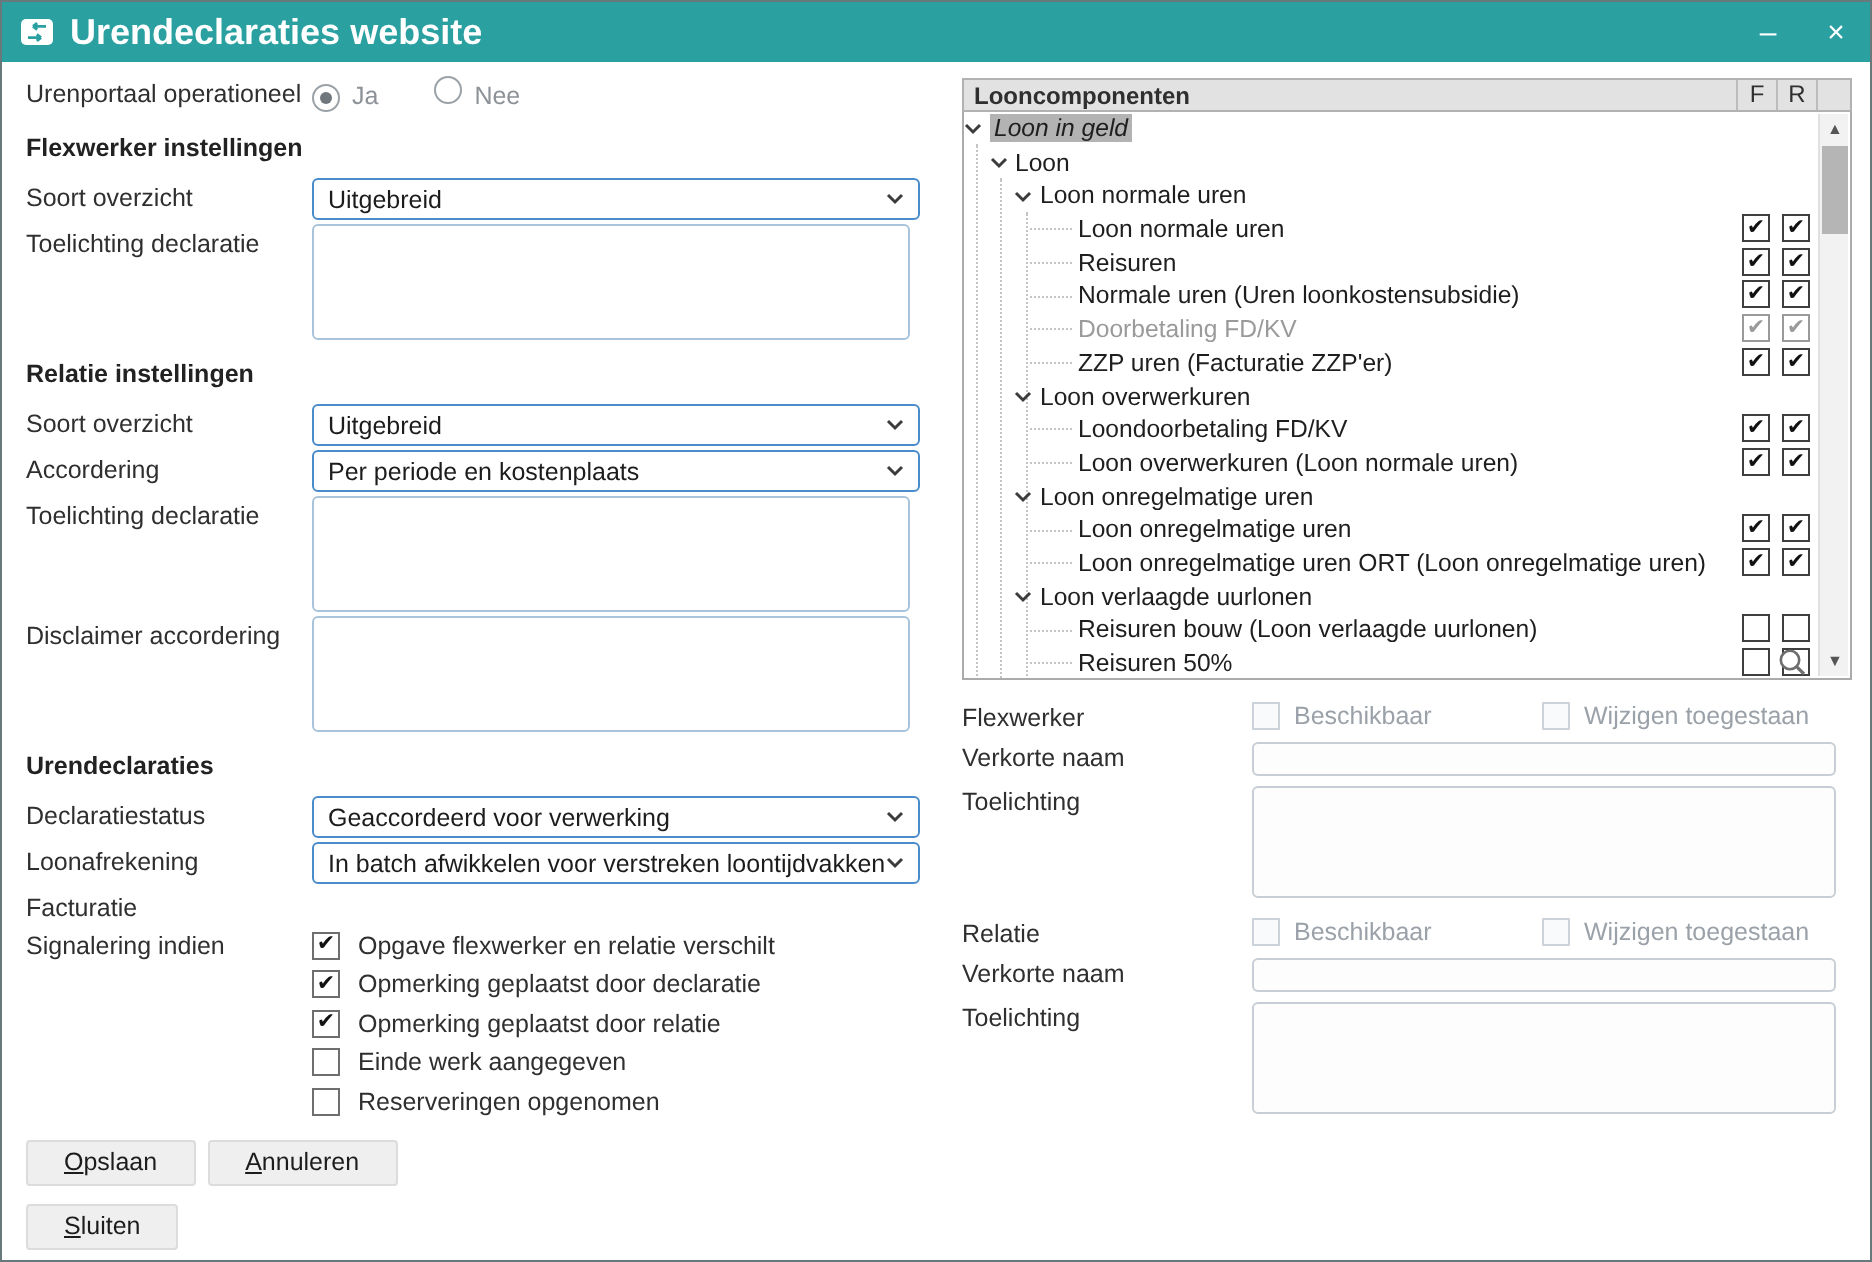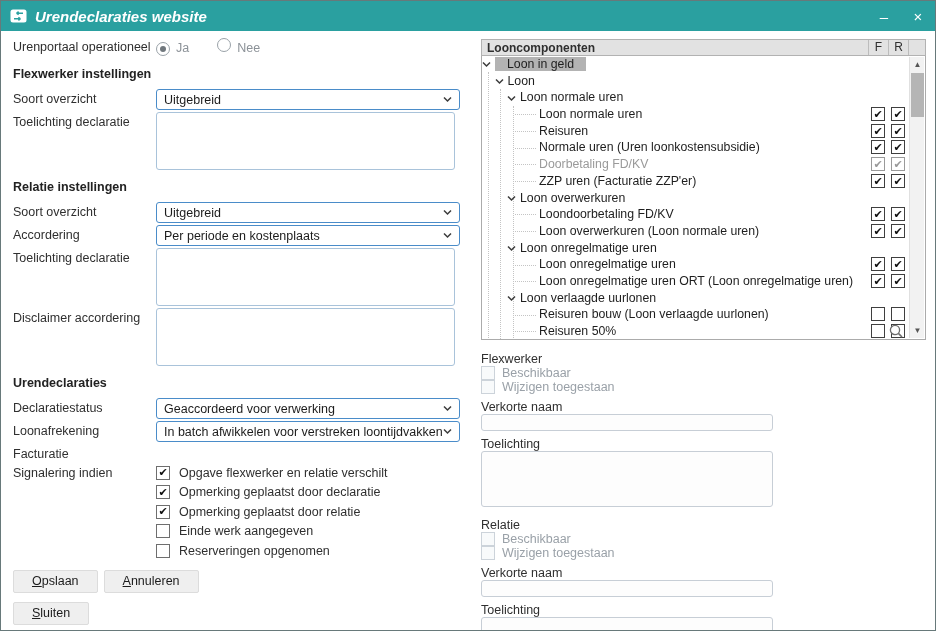--- a/index.html
+++ b/index.html
@@ -6,21 +6,21 @@
   html,body { background:#cfd4d4; }
   body { font-family:"Liberation Sans", sans-serif; }
   #window {
     position:relative; width:936px; height:631px; background:#ffffff;
     border:1px solid #67797a; overflow:hidden;
   }
   
   .titlebar { position:absolute; left:0; top:0; width:100%; height:30px;
     background:#2aa0a0; display:flex; align-items:center; color:#fff; }
   .titlebar .app-icon { margin-left:9px; width:17px; height:14px; }
-  .titlebar .t-title { margin-left:8px; font-size:15px; font-weight:bold;font-style:italic; }
+  .titlebar .t-title { margin-left:8px; font-size:18px; font-weight:bold; }
   .titlebar .win-btns { margin-left:auto; display:flex; align-items:center; }
   .win-btn { width:34px; height:30px; display:flex; align-items:center; justify-content:center;
     color:#fff; font-size:15px; cursor:default; }
   
   .left { position:absolute; left:12px; top:36px; width:458px; }
   .portal-row { display:flex; align-items:center; height:20px; margin-bottom:0; }
   .portal-row .p-label { width:143px; font-size:12.5px; color:#2f2f2f; }
   .radio { width:14px; height:14px; border:1px solid #9aa2a8; border-radius:50%;
     background:#fff; display:inline-flex; align-items:center; justify-content:center; margin-right:6px; }
   .radio.sel::after { content:""; width:6px; height:6px; border-radius:50%; background:#70777d; }
@@ -45,38 +45,38 @@
   .lc { position:absolute; left:480px; top:38px; width:445px; }
   .lc-header { height:17px; background:#e2e2e2; border:1px solid #b2b2b2; display:flex; align-items:center;
     font-size:12px; color:#2f2f2f; }
   .lc-header .lc-title { flex:1; padding-left:5px;font-weight:bold; }
   .lc-header .col { width:20px; text-align:center; border-left:1px solid #bcbcbc; height:100%; line-height:15px; }
   .lc-header .col-sp { width:17px; border-left:1px solid #bcbcbc; height:100%; }
   .lc-tree { position:relative; height:284px; border:1px solid #ababab; border-top:none; background:#fff; overflow:hidden; }
   .trow { position:relative; height:16.7px; line-height:16.7px; font-size:12.3px; color:#1e1e1e; white-space:nowrap; }
   .trow .chev { display:inline-block; vertical-align:middle; margin-right:4px; }
   .trow .tlabel { vertical-align:middle; }
-  .trow .tlabel.sel { background:#b3b3b3; padding:0 12px; }
+  .trow .tlabel.sel { background:#b3b3b3; padding:0 2px;font-style:italic; }
   .trow.dis .tlabel { color:#9a9a9a; }
   .conn { display:inline-block; width:21px; border-top:1px dotted #c4c4c4; vertical-align:middle; margin-right:3px; }
   .tcb { position:absolute; top:1px; width:14px; height:14px; border:1px solid #3f3f3f; background:#fff;
     text-align:center; line-height:12px; font-size:11px; color:#111; }
   .tcb.f { left:389px; } .tcb.r { left:409px; }
   .trow.dis .tcb { border-color:#9a9a9a; color:#9a9a9a; }
   .guide { position:absolute; width:0; border-left:1px dotted #c4c4c4; }
   .vscroll { position:absolute; top:1px; right:1px; bottom:1px; width:15px; background:#f2f2f2;
     border-left:1px solid #e0e0e0; }
   .vscroll .arr { position:absolute; left:0; width:15px; height:13px; color:#555; font-size:8px;
     display:flex; align-items:center; justify-content:center; }
   .vscroll .arr.up { top:1px; } .vscroll .arr.dn { bottom:1px; }
   .vscroll .thumb { position:absolute; left:1px; top:16px; width:13px; height:44px; background:#b5b5b5; }
   .mag { position:absolute; left:406px; top:0px; }
   
   .detail { margin-top:11px; }
-  .drow { display:flex; margin-bottom:5px; align-items:flex-start;flex-direction:column; }
+  .drow { display:flex; margin-bottom:5px; align-items:flex-start; }
   .dlabel { width:145px; font-size:12.5px; color:#2f2f2f; padding-top:1px; }
   .dcb { width:14px; height:14px; border:1px solid #ccd3da; background:#f8fafb; margin-right:7px; }
   .dcb-label { font-size:12.5px; color:#9aa1a8; }
   .dcb-pair { display:flex; align-items:center; width:145px; }
   .d-input { width:292px; height:17px; border:1px solid #c7ced6; border-radius:3px; background:#fdfdfd; }
   .d-textarea { width:292px; height:56px; border:1px solid #c7ced6; border-radius:3px; background:#fdfdfd; }
   .detail-sec2 { margin-top:10px; }
 </style>
 </head>
 <body>

